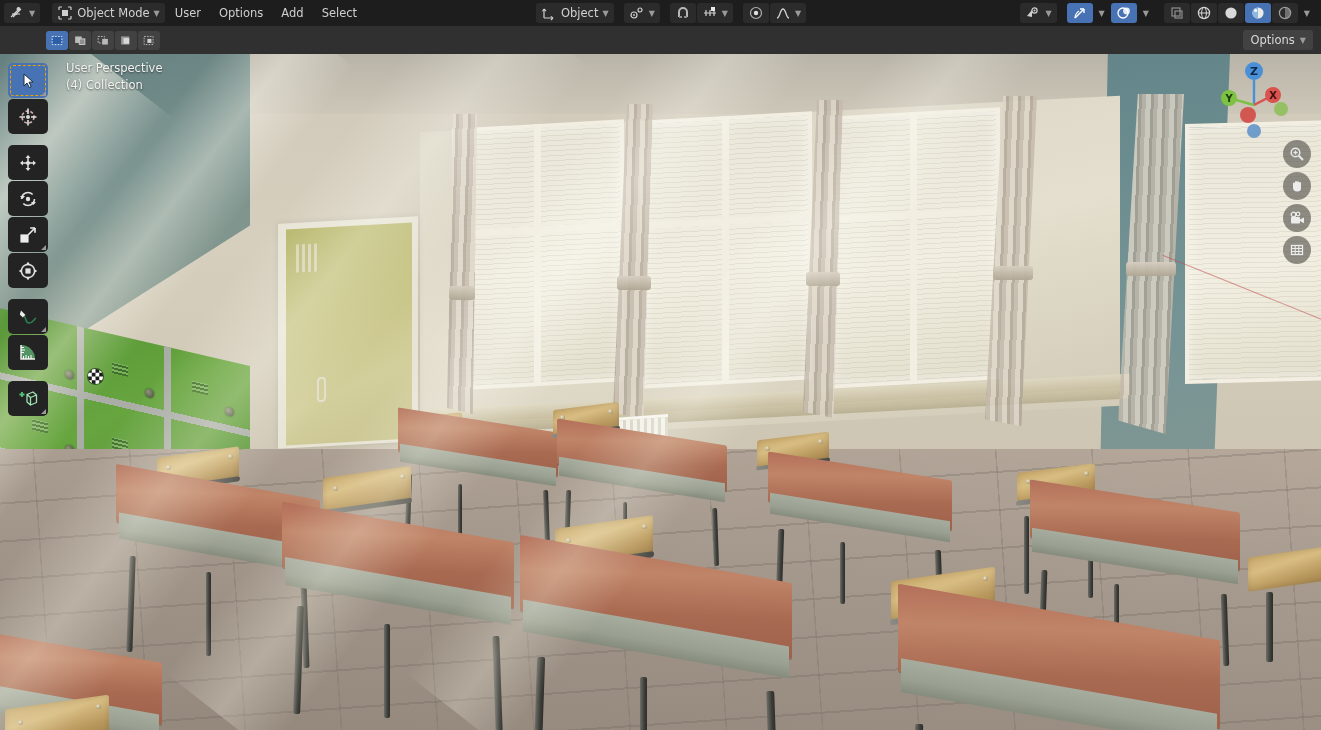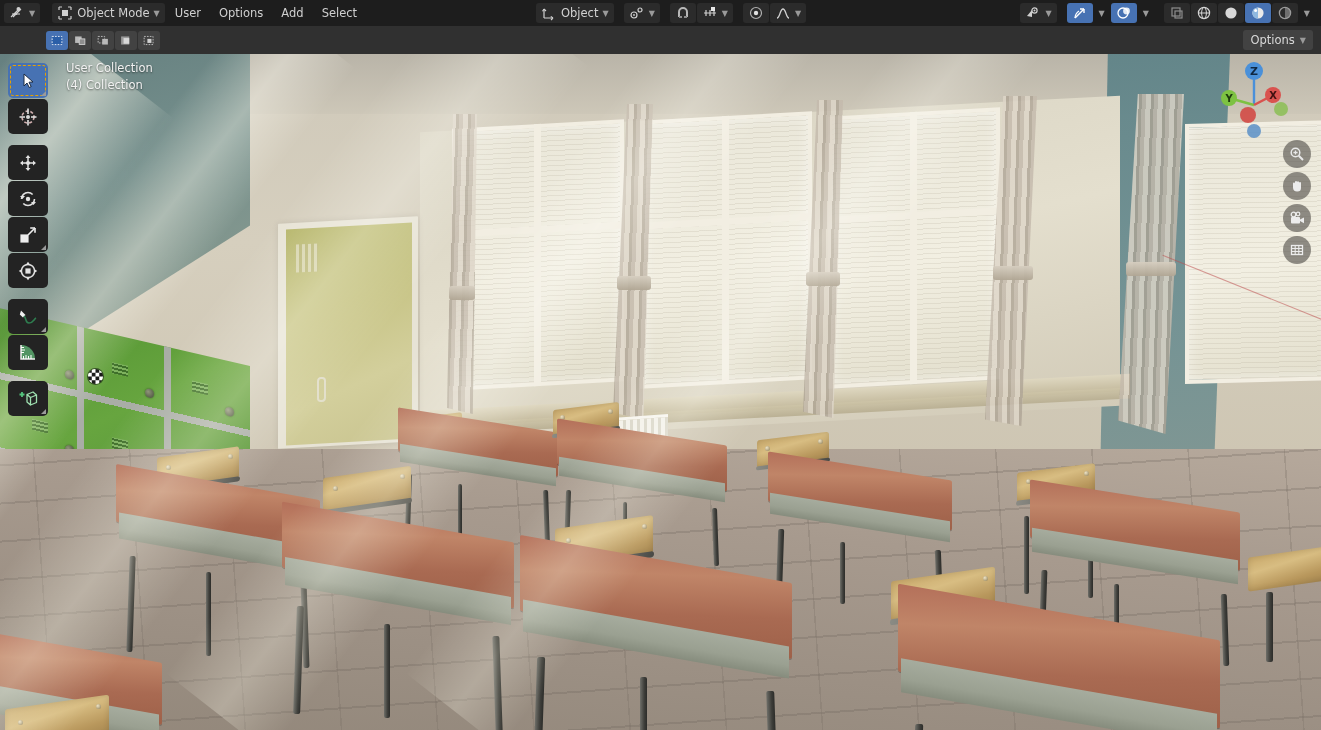--- a/index.html
+++ b/index.html
@@ -680,21 +680,21 @@
       </div>
 
       <div class="shaft" style="left:40px; top:-40px; width:170px; height:900px; transform:rotate(38deg); transform-origin:top left;"></div>
       <div class="shaft" style="left:260px; top:-60px; width:120px; height:900px; transform:rotate(38deg); transform-origin:top left; opacity:.7;"></div>
       <div class="shaft" style="left:470px; top:-80px; width:150px; height:900px; transform:rotate(38deg); transform-origin:top left; opacity:.55;"></div>
       <div class="shaft" style="left:720px; top:-90px; width:130px; height:900px; transform:rotate(38deg); transform-origin:top left; opacity:.5;"></div>
       <div class="shaft" style="left:960px; top:-90px; width:120px; height:900px; transform:rotate(38deg); transform-origin:top left; opacity:.45;"></div>
     </div>
 
     <div class="vptext">
-      <div>User Collection</div>
+      <div>User Perspective</div>
       <div>(4) Collection</div>
     </div>
 
     <div class="cursor3d"></div>
 
     <div class="gizmo">
       <svg width="86" height="86" viewBox="0 0 86 86">
         <line x1="43" y1="48" x2="43" y2="14" stroke="#4a90d9" stroke-width="2.4"></line>
         <line x1="43" y1="48" x2="18" y2="41" stroke="#7dc242" stroke-width="2.4"></line>
         <line x1="43" y1="48" x2="62" y2="38" stroke="#d9534f" stroke-width="2.4"></line>

